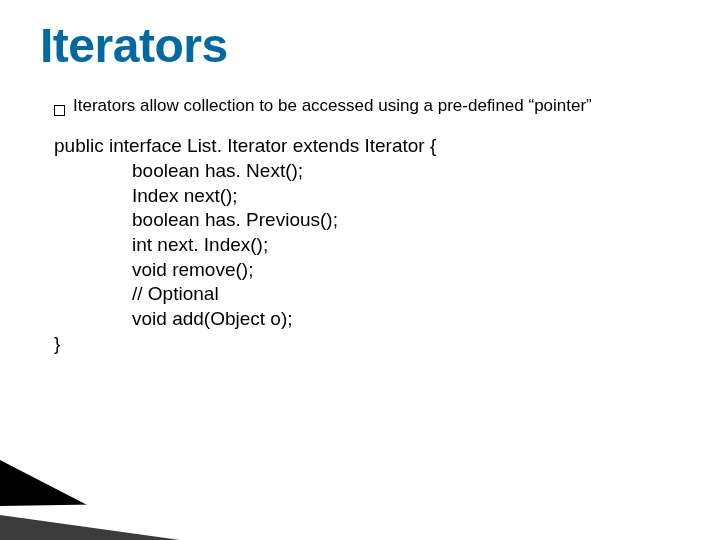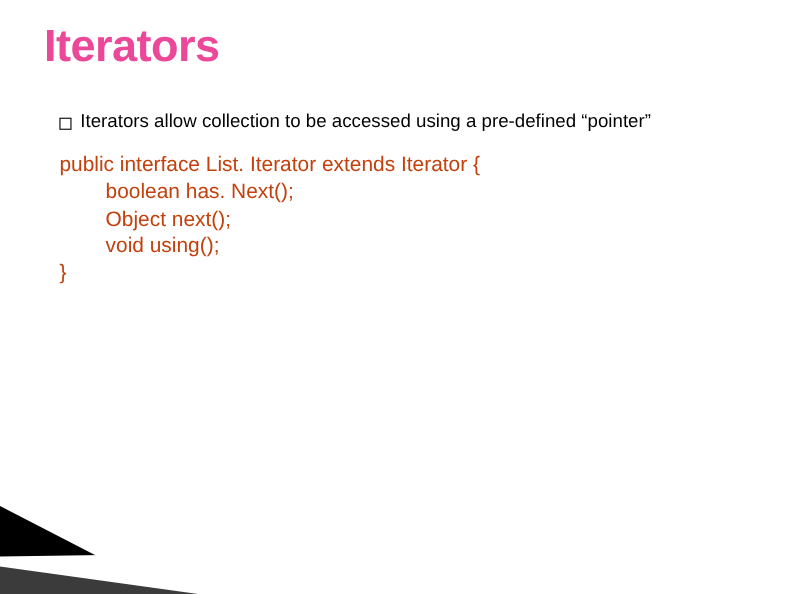--- a/index.html
+++ b/index.html
@@ -15,60 +15,60 @@
       position: relative;
       overflow: hidden;
     }
     .slide {
       padding: 18px 40px 0 40px;
       width: 100%;
       height: 100%;
       position: relative;
     }
     .title {
-      font-size: 41px;
+      font-size: 48px;
       font-weight: bold;
-      color: #ec4899;
-      margin-bottom: 34px;
+      color: #0369a1;
+      margin-bottom: 22px;
       letter-spacing: -0.5px;
     }
     .bullet-area {
       margin-left: 14px;
       margin-bottom: 18px;
     }
     .bullet-row {
       display: flex;
-      align-items: center;
+      align-items: flex-end;
     }
     .checkbox-icon {
       display: inline-block;
       width: 11px;
       height: 11px;
       border: 1.5px solid #000;
       margin-right: 8px;
       margin-top: 5px;
       flex-shrink: 0;
     }
     .bullet-text {
       font-size: 17px;
       color: #000;
       line-height: 1.25;
     }
     .code-block {
       margin-left: 14px;
       font-size: 19px;
-      color: #c2410c;
+      color: #000000;
       line-height: 1.3;
       font-family: Arial, sans-serif;
     }
     .code-line {
       white-space: pre;
     }
     .indent {
-      margin-left: 42px;
+      margin-left: 78px;
     }
     .decoration {
       position: absolute;
       bottom: 0;
       left: 0;
       width: 200px;
       height: 80px;
       pointer-events: none;
     }
   </style>
@@ -81,22 +81,26 @@
   <div class="bullet-area">
     <div class="bullet-row">
       <span class="checkbox-icon"></span>
       <span class="bullet-text">Iterators allow collection to be accessed using a pre-defined “pointer”</span>
     </div>
   </div>
 
   <div class="code-block">
     <div class="code-line">public interface List. Iterator extends Iterator {</div>
     <div class="code-line indent">boolean has. Next();</div>
-    <div class="code-line indent">Object next();</div>
-    <div class="code-line indent">void using();</div>
+    <div class="code-line indent">Index next();</div>
+    <div class="code-line indent">boolean has. Previous();</div>
+    <div class="code-line indent">int next. Index();</div>
+    <div class="code-line indent">void remove();</div>
+    <div class="code-line indent">// Optional</div>
+    <div class="code-line indent">void add(Object o);</div>
     <div class="code-line">}</div>
   </div>
 
   <svg class="decoration" viewBox="0 0 200 80" preserveAspectRatio="none">
     <polygon points="0,0 0,80 155,80" fill="#000000"></polygon>
     <polygon points="0,46 0,80 200,80 125,44" fill="#ffffff"></polygon>
     <polygon points="0,55 0,80 180,80" fill="#3b3b3b"></polygon>
   </svg>
 </div>
 

